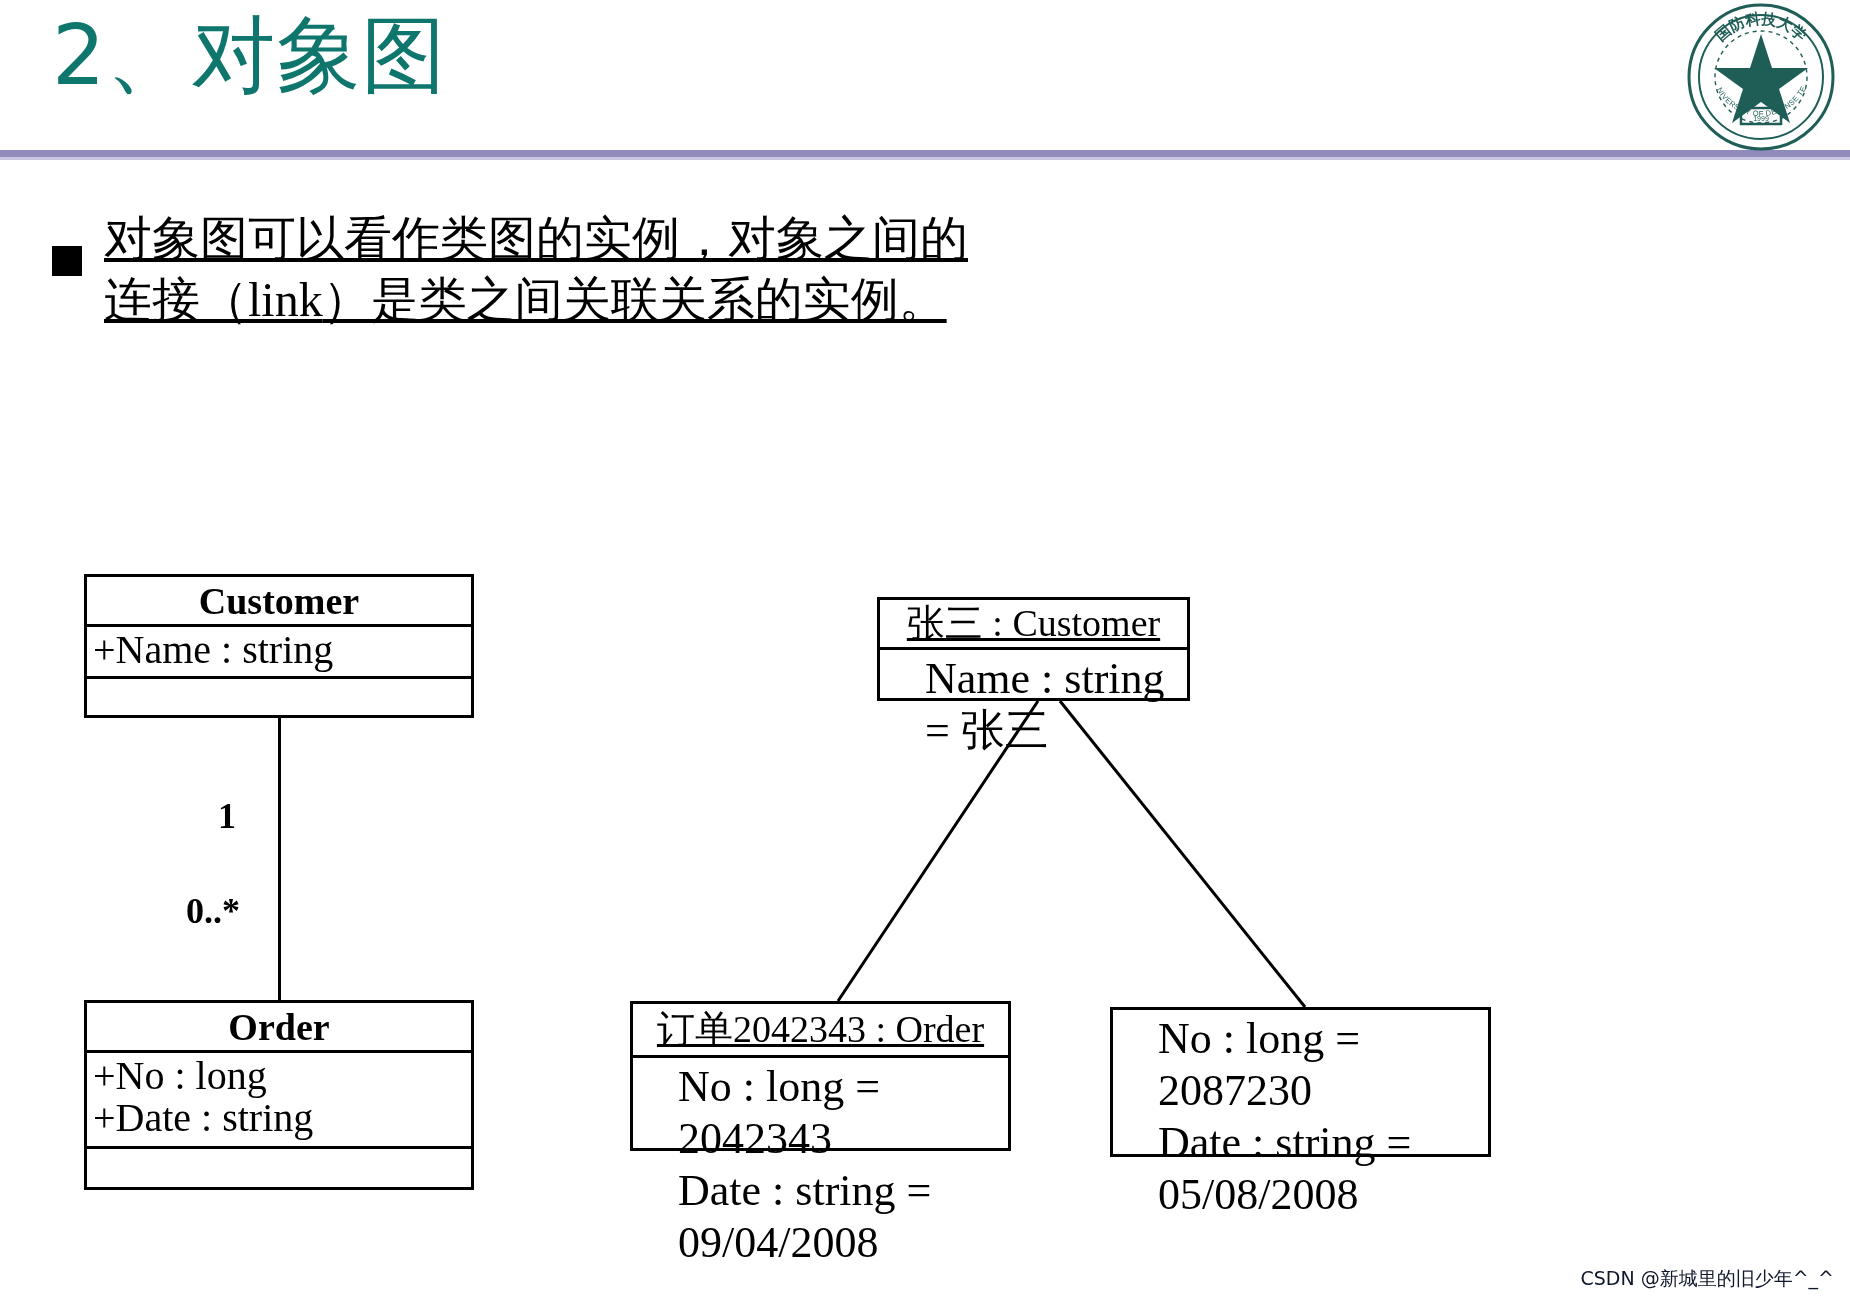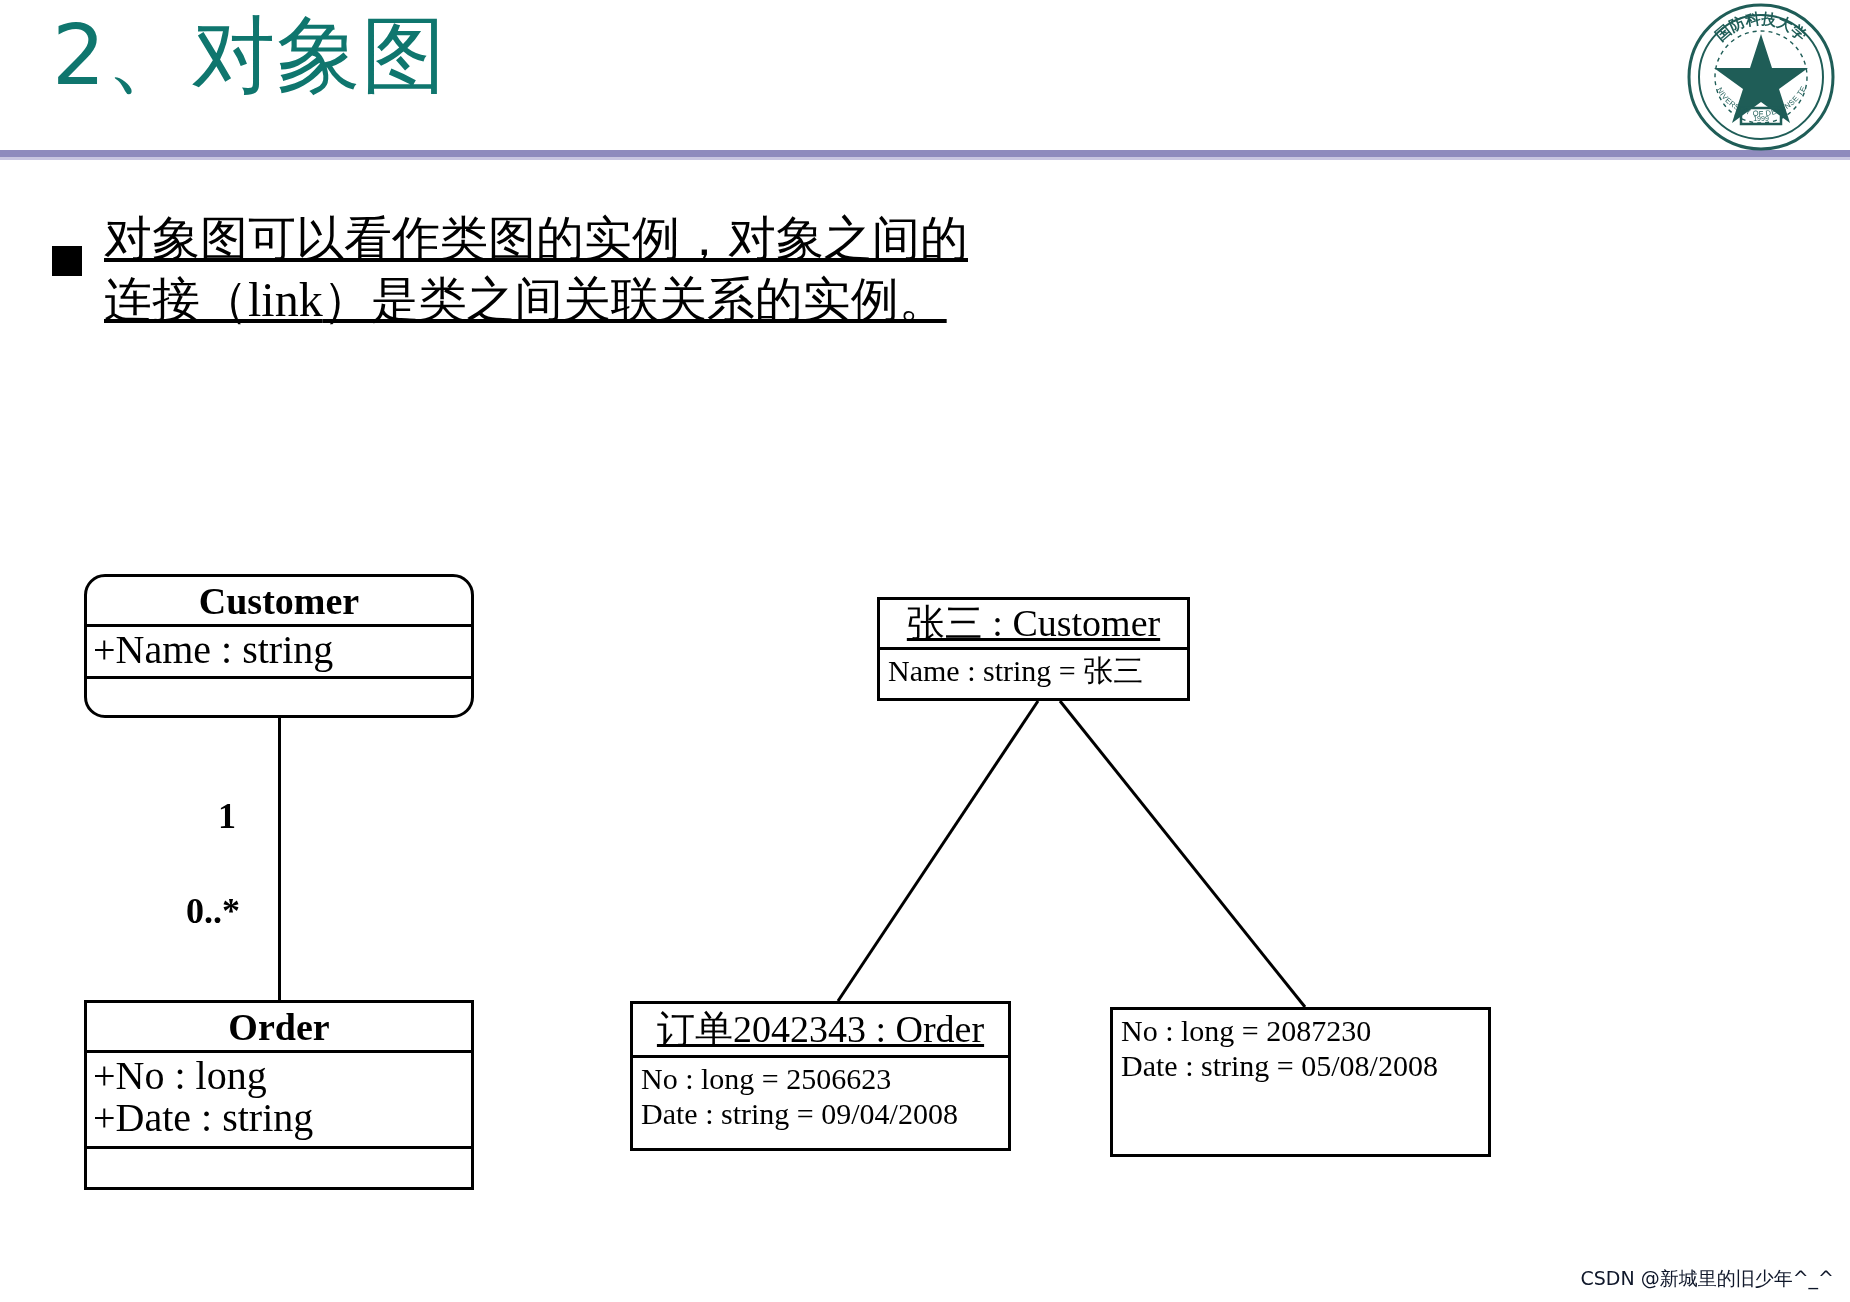--- a/index.html
+++ b/index.html
@@ -113,31 +113,31 @@
   .uml-empty { }
 
   .obj-name {
     justify-content: center;
     font-size: 38px;
   }
   .obj-name span { text-decoration: underline; }
   .obj-attrs {
     display: block;
     padding: 3px 6px 6px 8px;
-    font-size: 30px;
+    font-size: 44px;
     line-height: 1.18;
+    margin-left: 37px;
   }
 
   
   #class-customer {
     left: 84px;
     top: 574px;
     width: 390px;
     height: 144px;
-    border-radius: 21px;
   }
   #class-customer .r1 { height: 50px; }
   #class-customer .r2 { height: 52px; }
   #class-customer .r3 { height: 36px; }
 
   #class-order {
     left: 84px;
     top: 1000px;
     width: 390px;
     height: 190px;
@@ -268,21 +268,21 @@
       <span>张三 : Customer</span>
     </div>
   <div class="uml-row obj-attrs r2">Name : string = 张三</div>
 </div>
 
 <div class="uml-box obj-order" id="obj-order-1">
   <div class="uml-row obj-name r1">
       <span>订单2042343 : Order</span>
     </div>
   <div class="uml-row obj-attrs r2">
-    <div>No : long = 2506623</div>
+    <div>No : long = 2042343</div>
     <div>Date : string = 09/04/2008</div>
   </div>
 </div>
 
 <div class="uml-box obj-order" id="obj-order-2">
   <div class="uml-row obj-attrs r2">
     <div>No : long = 2087230</div>
     <div>Date : string = 05/08/2008</div>
   </div>
 </div>

